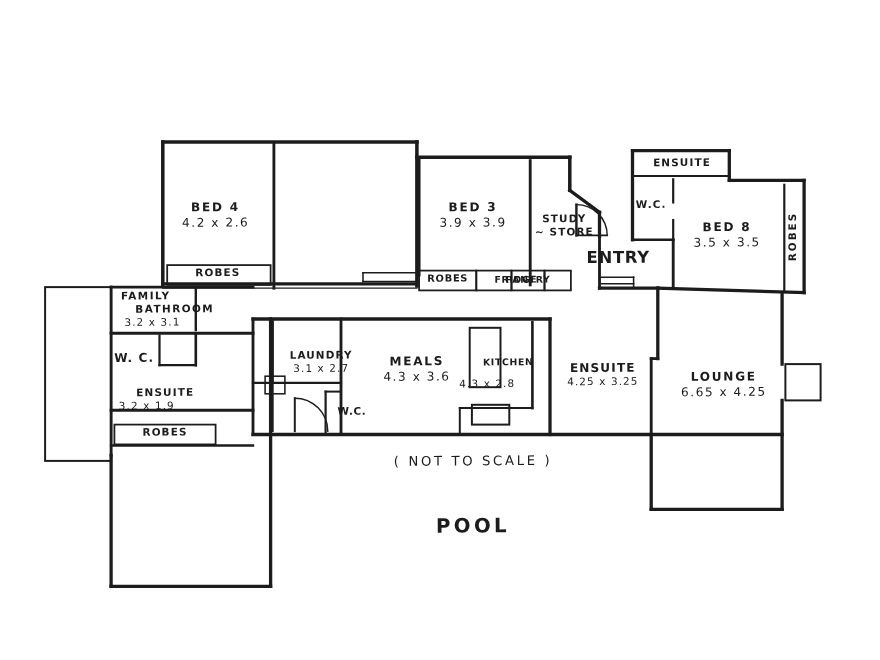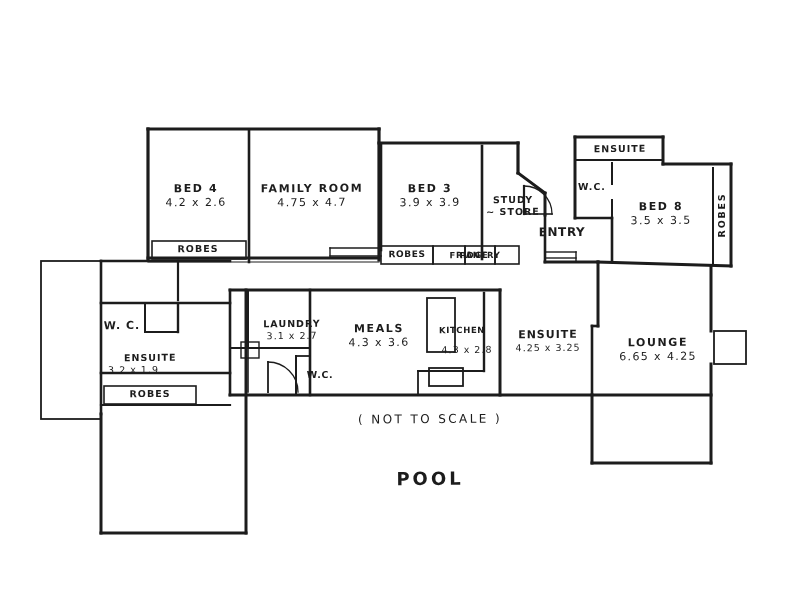--- a/index.html
+++ b/index.html
@@ -153,61 +153,62 @@
       <path d="M592,395 L592,463" stroke-width="3.0"></path>
 
     </g>
   </svg>
 
   <div class="lbl ctr" style="left:196px;top:182px;">
     <span class="nm">BED 4</span>
     <span class="dim">4.2 x 2.6</span>
   </div>
 
-  <div class="lbl ctr" style="left:312px;top:182px;">
-    <span class="nm">FAMILY ROOM</span>
-    <span class="dim">4.75 x 4.7</span>
-  </div>
 
   <div class="lbl ctr" style="left:430px;top:182px;">
     <span class="nm">BED 3</span>
     <span class="dim">3.9 x 3.9</span>
   </div>
 
   <div class="lbl ctr small" style="left:513px;top:194px;">
     <span class="nm">STUDY</span>
     <span class="nm">~ STORE</span>
   </div>
 
   <div class="lbl ctr" style="left:661px;top:200px;">
     <span class="nm">BED 8</span>
     <span class="dim">3.5 x 3.5</span>
   </div>
 
+  <div class="lbl small" style="left:110px;top:264px;">
+    <span class="nm" style="letter-spacing:1.3px;">FAMILY</span>
+    <span class="nm" style="margin-left:13px;letter-spacing:1.3px;">BATHROOM</span>
+    <span class="dim" style="margin-left:3px;">3.2 x 3.1</span>
+  </div>
 
   <div class="lbl small" style="left:108px;top:352px;">
     <span class="nm" style="margin-left:16px;">ENSUITE</span>
     <span class="dim">3.2 x 1.9</span>
   </div>
 
 
   <div class="lbl ctr small" style="left:292px;top:318px;">
     <span class="nm">LAUNDRY</span>
     <span class="dim">3.1 x 2.7</span>
   </div>
 
   <div class="lbl ctr" style="left:379px;top:322px;">
     <span class="nm">MEALS</span>
     <span class="dim">4.3 x 3.6</span>
   </div>
 
   <div class="lbl ctr tiny" style="left:462px;top:325px;">
     <span class="nm">KITCHEN</span>
   </div>
-  <div class="lbl ctr small" style="left:467px;top:344px;">
+  <div class="lbl ctr small" style="left:443px;top:344px;">
     <span class="dim">4.3 x 2.8</span>
   </div>
 
   <div class="lbl ctr small" style="left:548px;top:328px;">
     <span class="nm" style="font-size:11px;">ENSUITE</span>
     <span class="dim">4.25 x 3.25</span>
   </div>
 
   <div class="lbl ctr" style="left:658px;top:336px;">
     <span class="nm">LOUNGE</span>
@@ -238,21 +239,21 @@
   <div class="lbl ctr small" style="left:592px;top:181px;">
     <span class="nm">W.C.</span>
   </div>
   <div class="lbl ctr small" style="left:122px;top:319px;">
     <span class="nm" style="font-size:11px;">W. C.</span>
   </div>
   <div class="lbl ctr tiny" style="left:320px;top:369px;">
     <span class="nm" style="font-size:9.5px;">W.C.</span>
   </div>
   <div class="lbl ctr tiny" style="left:562px;top:225px;">
-    <span class="nm" style="font-size:12px;">ENTRY</span>
+    <span class="nm" style="font-size:15px;">ENTRY</span>
   </div>
 
   <div class="lbl ctr note" style="left:430px;top:412px;">
     <span class="nm" style="font-size:12px;letter-spacing:2.4px;font-weight:500;">( NOT TO SCALE )</span>
   </div>
   <div class="lbl ctr big" style="left:430px;top:468px;">
     <span class="nm">POOL</span>
   </div>
 
 </div>

